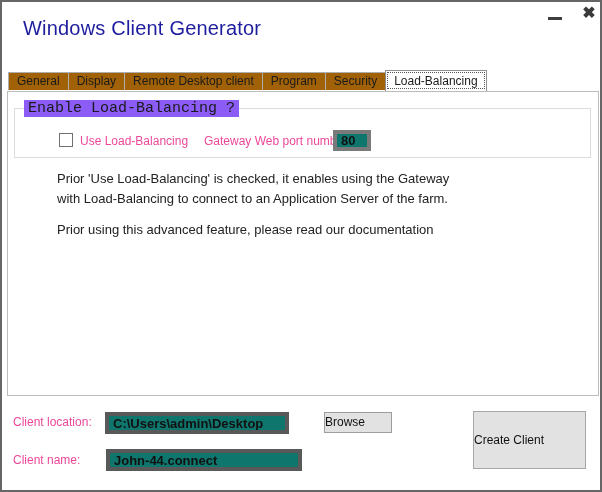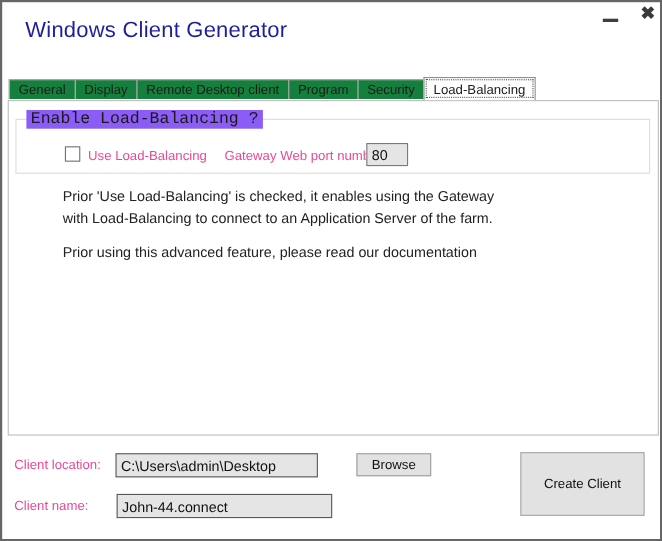--- a/index.html
+++ b/index.html
@@ -15,21 +15,21 @@
   }
   .win-btn{position:absolute;cursor:default;}
   .min-btn{left:544px;top:6px;width:20px;height:16px;}
   .min-bar{width:14px;height:3px;background:#3e3e3e;margin-top:9px;margin-left:2px;}
   .close-btn{left:576px;top:1px;width:22px;height:20px;font-size:16px;font-weight:bold;
     color:#3a3a3a;text-align:center;line-height:20px;}
   
   .tabstrip{position:absolute;left:6px;top:68px;display:flex;align-items:flex-end;z-index:3;}
   .tab{
     height:18px;line-height:17px;padding:0 8px;font-size:12px;color:#1a1a1a;
-    background:#15803d;border:1px solid #aeaeae;border-bottom:none;margin-right:-1px;
+    background:#a16207;border:1px solid #aeaeae;border-bottom:none;margin-right:-1px;
     white-space:nowrap;
   }
   .tab.active{
     height:21px;line-height:20px;background:#fff;border-color:#8f8f8f;
     position:relative;z-index:4;margin-bottom:-1px;
     outline:1px dotted #555;outline-offset:-3px;
   }
   .tabpanel{
     position:absolute;left:5px;top:89px;width:592px;height:305px;
     background:#fff;border:1px solid #bcbcbc;z-index:1;
@@ -44,34 +44,34 @@
     font-size:15px;color:#1a1a1a;white-space:nowrap;font-family:Liberation Mono, monospace;
   }
   .checkbox{
     position:absolute;left:57px;top:131px;width:14px;height:14px;
     background:#fff;border:1px solid #707070;z-index:2;
   }
   .label{position:absolute;font-size:12px;color:#ec4899;white-space:nowrap;z-index:2;}
   .cb-label{left:78px;top:132px;}
   .port-label{left:202px;top:132px;}
   .textinput{
-    position:absolute;border:1px solid #ef4444;background:#e5e5e5;color:#111;
-    font-size:13px;padding:0 4px;z-index:2;border-radius:0;
+    position:absolute;border:4px solid #ef4444;background:#0f766e;color:#111;
+    font-size:13px;padding:0 4px;z-index:2;border-radius:0;font-weight:bold;
   }
   .port-input{left:331px;top:128px;width:38px;height:21px;border-color:#7a7a7a;}
   .desc{position:absolute;left:55px;font-size:13px;color:#222;white-space:nowrap;z-index:2;}
   .desc1{top:169px;} .desc2{top:189px;} .desc3{top:220px;}
   
   .loc-label{left:11px;top:413px;}
   .loc-input{left:103px;top:410px;width:184px;height:22px;border-color:#595959;}
   .name-label{left:11px;top:451px;}
   .name-input{left:104px;top:447px;width:196px;height:22px;border-color:#595959;}
   .btn{
     position:absolute;background:#e2e2e2;border:1px solid #9d9d9d;color:#111;
-    font-size:12px;text-align:center;cursor:default;z-index:2;
+    font-size:12px;cursor:default;z-index:2;
   }
   .browse-btn{left:322px;top:410px;width:68px;height:21px;line-height:19px;}
   .create-btn{left:471px;top:409px;width:113px;height:58px;line-height:56px;border-color:#a7a7a7;}
 </style>
 </head>
 <body>
 
 <div class="window">
 
   <div class="app-title">Windows Client Generator</div>

